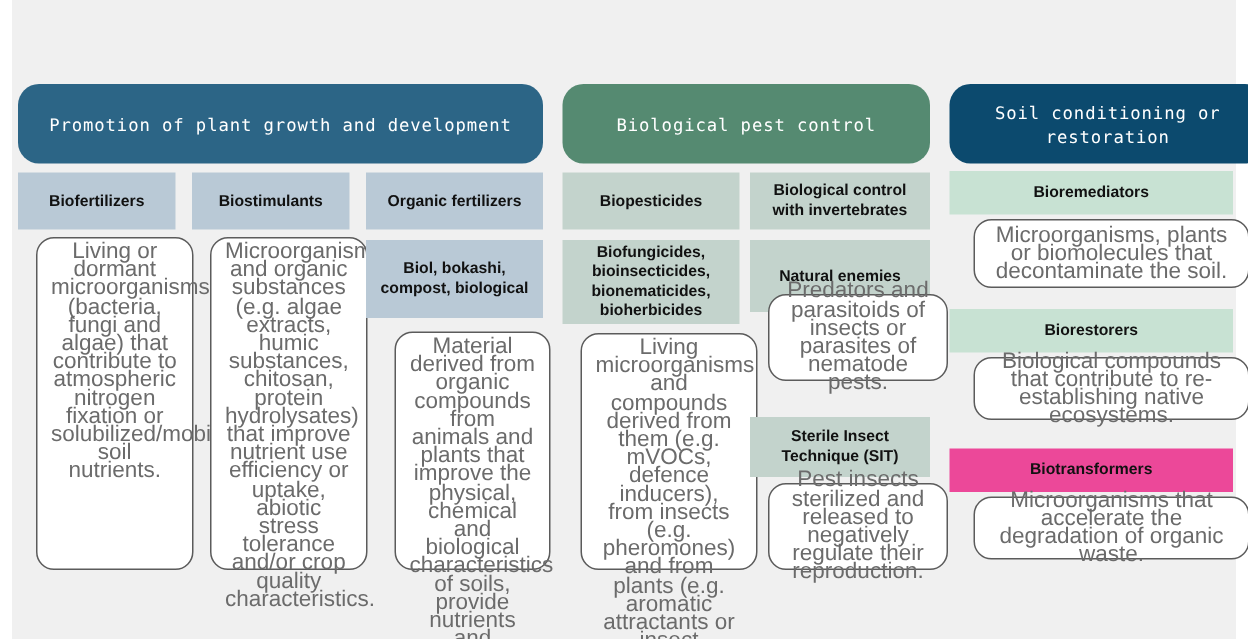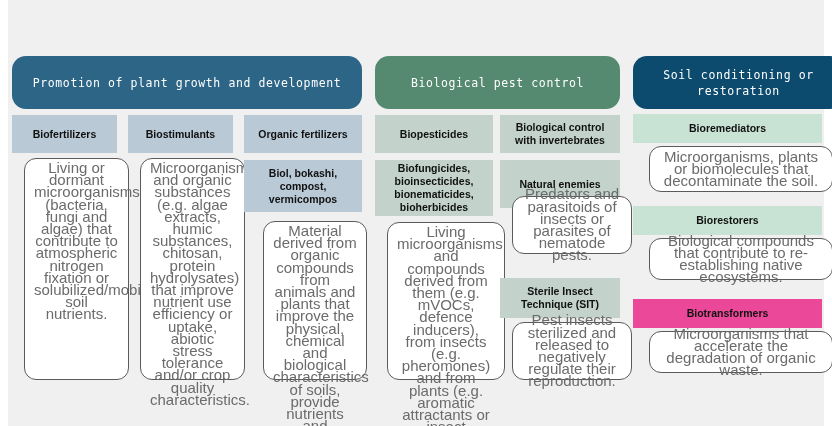--- a/index.html
+++ b/index.html
@@ -102,21 +102,21 @@
     <div class="band" style="left:12px; top:115px; width:105px; height:38px; background:#b9c9d6;">Biofertilizers</div>
 
     <div class="card topalign" style="left:12px; top:158px; width:105px; height:222px;">Living or dormant microorganisms (bacteria, fungi and algae) that contribute to atmospheric nitrogen fixation or solubilized/mobilized soil nutrients.</div>
 
     <div class="band" style="left:128px; top:115px; width:105px; height:38px; background:#b9c9d6;">Biostimulants</div>
 
     <div class="card topalign" style="left:128px; top:158px; width:105px; height:222px;">Microorganisms and organic substances (e.g. algae extracts, humic substances, chitosan, protein hydrolysates) that improve nutrient use efficiency or uptake, abiotic stress tolerance and/or crop quality characteristics.</div>
 
     <div class="band" style="left:244px; top:115px; width:118px; height:38px; background:#b9c9d6;">Organic fertilizers</div>
 
-    <div class="band" style="left:244px; top:160px; width:118px; height:52px; background:#b9c9d6;">Biol, bokashi, compost, vermicompos</div>
+    <div class="band" style="left:244px; top:160px; width:118px; height:52px; background:#b9c9d6;">Biol, bokashi, compost, biological</div>
 
     <div class="card topalign" style="left:251px; top:221px; width:104px; height:159px;">Material derived from organic compounds from animals and plants that improve the physical, chemical and biological characteristics of soils, provide nutrients and increase microbial activity.</div>
 
     <div class="header" style="left:375px; top:56px; width:245px; height:53px; background:#558a71;">Biological pest control</div>
 
     <div class="band" style="left:375px; top:115px; width:118px; height:38px; background:#c3d3cc;">Biopesticides</div>
 
     <div class="band" style="left:375px; top:160px; width:118px; height:56px; background:#c3d3cc;">Biofungicides, bioinsecticides, bionematicides, bioherbicides</div>
 
     <div class="card topalign" style="left:375px; top:222px; width:118px; height:158px;">Living microorganisms and compounds derived from them (e.g. mVOCs, defence inducers), from insects (e.g. pheromones) and from plants (e.g. aromatic attractants or insect repellents), which control pests.</div>

